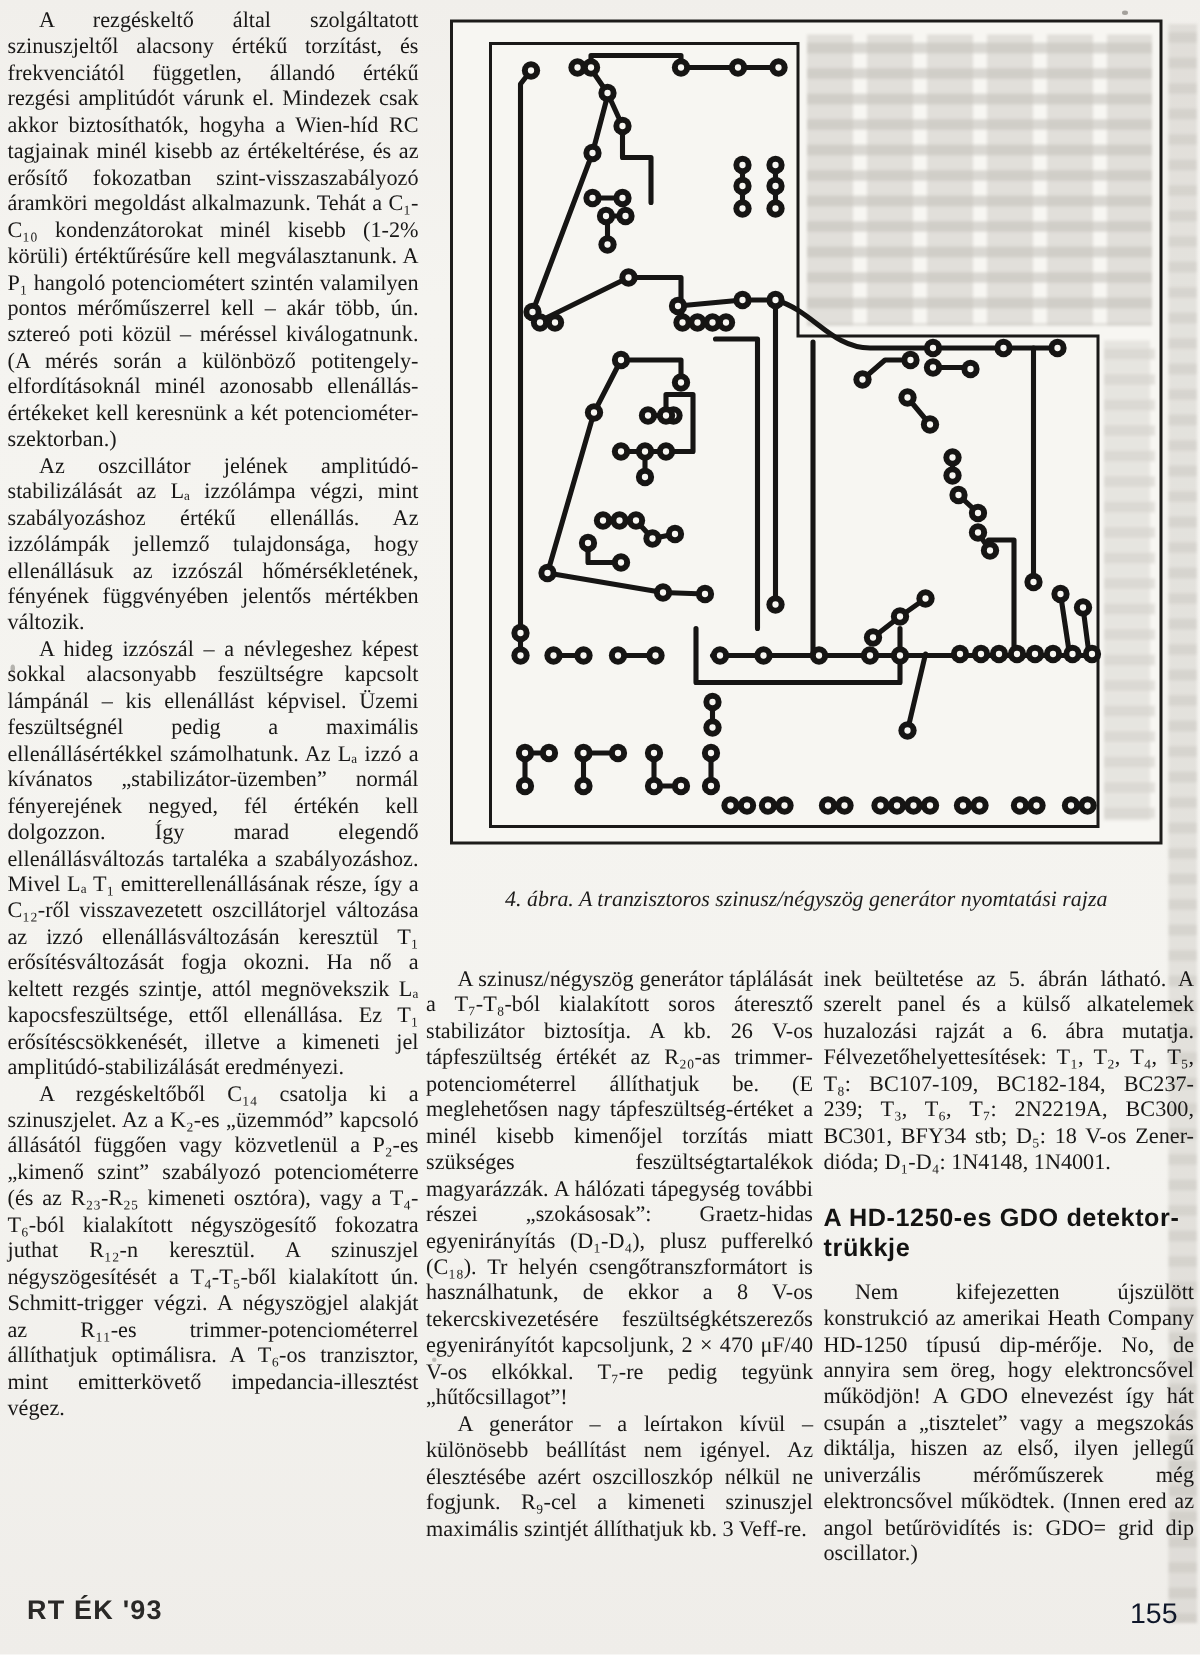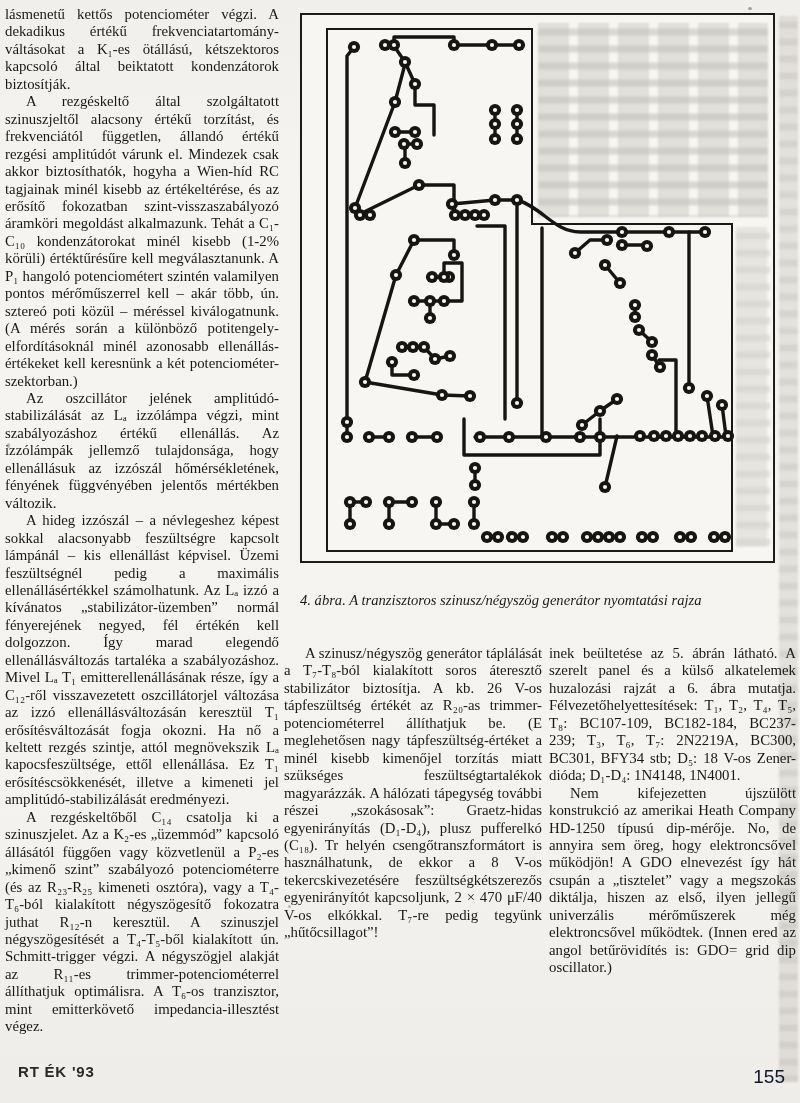--- a/index.html
+++ b/index.html
@@ -26,39 +26,38 @@
   .bleed{position:absolute;pointer-events:none;
     background-image:
       repeating-linear-gradient(90deg, rgba(128,122,112,0.45) 0 31px, rgba(128,122,112,0) 31px 40px),
       repeating-linear-gradient(180deg, rgba(0,0,0,0) 0 5px, rgba(120,114,105,0.55) 6px 12px, rgba(0,0,0,0) 13px 17px);
     filter:blur(1.2px);
   }
   #bleed-topright{left:236px;top:8px;width:230px;height:194px;opacity:.42;}
   #bleed-rightstrip{left:434px;top:212px;width:34px;height:320px;opacity:.30;}
   #bleed-margin{position:absolute;left:779px;top:16px;width:19px;height:1066px;opacity:.33;}
   .caption{
-    position:absolute;left:300px;top:592px;width:475px;text-align:left;
+    position:absolute;left:300px;top:592px;width:475px;text-align:center;
     font-style:italic;font-size:14.6px;color:#1c1b1a;
   }
   .footer-journal{
     position:absolute;left:18px;top:1063px;
     font-family:"Liberation Sans","DejaVu Sans",sans-serif;font-weight:700;
-    font-size:15px;letter-spacing:.8px;color:#2a2927;
+    font-size:18px;letter-spacing:.8px;color:#2a2927;
   }
   .page-number{
     position:absolute;right:15px;top:1066px;
     font-family:"Liberation Sans","DejaVu Sans",sans-serif;font-size:19px;color:#0f172a;
   }
   .speck{position:absolute;background:#55524c;border-radius:50%;}
 </style>
 </head>
 <body>
 
 <div class="col" id="col-left">
-  <p class="cont">lásmenetű kettős potenciométer végzi. A dekadikus értékű frekvenciatartomány-váltásokat a K₁-es ötállású, kétszektoros kapcsoló által beiktatott kondenzátorok biztosítják.</p>
   <p>A rezgéskeltő által szolgáltatott szinuszjeltől alacsony értékű torzítást, és frekvenciától független, állandó értékű rezgési amplitúdót várunk el. Mindezek csak akkor biztosíthatók, hogyha a Wien-híd RC tagjainak minél kisebb az értékeltérése, és az erősítő fokozatban szint-visszaszabályozó áramköri megoldást alkalmazunk. Tehát a C₁-C₁₀ kondenzátorokat minél kisebb (1-2% körüli) értéktűrésűre kell megválasztanunk. A P₁ hangoló potenciométert szintén valamilyen pontos mérőműszerrel kell – akár több, ún. sztereó poti közül – méréssel kiválogatnunk. (A mérés során a különböző potitengely-elfordításoknál minél azonosabb ellenállás-értékeket kell keresnünk a két potenciométer-szektorban.)</p>
   <p>Az oszcillátor jelének amplitúdó-stabilizálását az Lₐ izzólámpa végzi, mint szabályozáshoz értékű ellenállás. Az izzólámpák jellemző tulajdonsága, hogy ellenállásuk az izzószál hőmérsékletének, fényének függvényében jelentős mértékben változik.</p>
   <p>A hideg izzószál – a névlegeshez képest sokkal alacsonyabb feszültségre kapcsolt lámpánál – kis ellenállást képvisel. Üzemi feszültségnél pedig a maximális ellenállásértékkel számolhatunk. Az Lₐ izzó a kívánatos „stabilizátor-üzemben” normál fényerejének negyed, fél értékén kell dolgozzon. Így marad elegendő ellenállásváltozás tartaléka a szabályozáshoz. Mivel Lₐ T₁ emitterellenállásának része, így a C₁₂-ről visszavezetett oszcillátorjel változása az izzó ellenállásváltozásán keresztül T₁ erősítésváltozását fogja okozni. Ha nő a keltett rezgés szintje, attól megnövekszik Lₐ kapocsfeszültsége, ettől ellenállása. Ez T₁ erősítéscsökkenését, illetve a kimeneti jel amplitúdó-stabilizálását eredményezi.</p>
   <p>A rezgéskeltőből C₁₄ csatolja ki a szinuszjelet. Az a K₂-es „üzemmód” kapcsoló állásától függően vagy közvetlenül a P₂-es „kimenő szint” szabályozó potenciométerre (és az R₂₃-R₂₅ kimeneti osztóra), vagy a T₄-T₆-ból kialakított négyszögesítő fokozatra juthat R₁₂-n keresztül. A szinuszjel négyszögesítését a T₄-T₅-ből kialakított ún. Schmitt-trigger végzi. A négyszögjel alakját az R₁₁-es trimmer-potenciométerrel állíthatjuk optimálisra. A T₆-os tranzisztor, mint emitterkövető impedancia-illesztést végez.</p>
 </div>
 
 <div class="figure">
   <div class="bleed" id="bleed-topright"></div>
   <div class="bleed" id="bleed-rightstrip"></div>
   <svg id="pcb-svg" width="471" height="546" viewBox="0 0 471 546">
@@ -373,24 +372,26 @@
       <circle cx="423" cy="522" r="2.1" fill="#f7f6f2"></circle>
     </svg>
 </div>
 
 <div class="bleed" id="bleed-margin"></div>
 
 <div class="caption">4. ábra. A tranzisztoros szinusz/négyszög generátor nyomtatási rajza</div>
 
 <div class="col" id="col-mid">
   <p>A szinusz/négyszög generátor táplálását a T₇-T₈-ból kialakított soros áteresztő stabilizátor biztosítja. A kb. 26 V-os tápfeszültség értékét az R₂₀-as trimmer-potenciométerrel állíthatjuk be. (E meglehetősen nagy tápfeszültség-értéket a minél kisebb kimenőjel torzítás miatt szükséges feszültségtartalékok magyarázzák. A hálózati tápegység további részei „szokásosak”: Graetz-hidas egyenirányítás (D₁-D₄), plusz pufferelkó (C₁₈). Tr helyén csengőtranszformátort is használhatunk, de ekkor a 8 V-os tekercskivezetésére feszültségkétszerezős egyenirányítót kapcsoljunk, 2 × 470 μF/40 V-os elkókkal. T₇-re pedig tegyünk „hűtőcsillagot”!</p>
+  <p>A generátor – a leírtakon kívül – különösebb beállítást nem igényel. Az élesztésébe azért oszcilloszkóp nélkül ne fogjunk. R₉-cel a kimeneti szinuszjel maximális szintjét állíthatjuk kb. 3 Veff-re.</p>
 </div>
 
 <div class="col" id="col-right">
   <p class="cont">inek beültetése az 5. ábrán látható. A szerelt panel és a külső alkatelemek huzalozási rajzát a 6. ábra mutatja. Félvezetőhelyettesítések: T₁, T₂, T₄, T₅, T₈: BC107-109, BC182-184, BC237-239; T₃, T₆, T₇: 2N2219A, BC300, BC301, BFY34 stb; D₅: 18 V-os Zener-dióda; D₁-D₄: 1N4148, 1N4001.</p>
+  <h2 class="gdo-heading">A HD-1250-es GDO detektor-trükkje</h2>
   <p>Nem kifejezetten újszülött konstrukció az amerikai Heath Company HD-1250 típusú dip-mérője. No, de annyira sem öreg, hogy elektroncsővel működjön! A GDO elnevezést így hát csupán a „tisztelet” vagy a megszokás diktálja, hiszen az első, ilyen jellegű univerzális mérőműszerek még elektroncsővel működtek. (Innen ered az angol betűrövidítés is: GDO= grid dip oscillator.)</p>
 </div>
 
 <div class="footer-journal">RT ÉK '93</div>
 <div class="page-number">155</div>
 
 <div class="speck" style="left:748px;top:7px;width:4px;height:3px;opacity:.5"></div>
 <div class="speck" style="left:7px;top:443px;width:3px;height:5px;opacity:.4"></div>
 <div class="speck" style="left:288px;top:905px;width:3px;height:3px;opacity:.35"></div>
 

